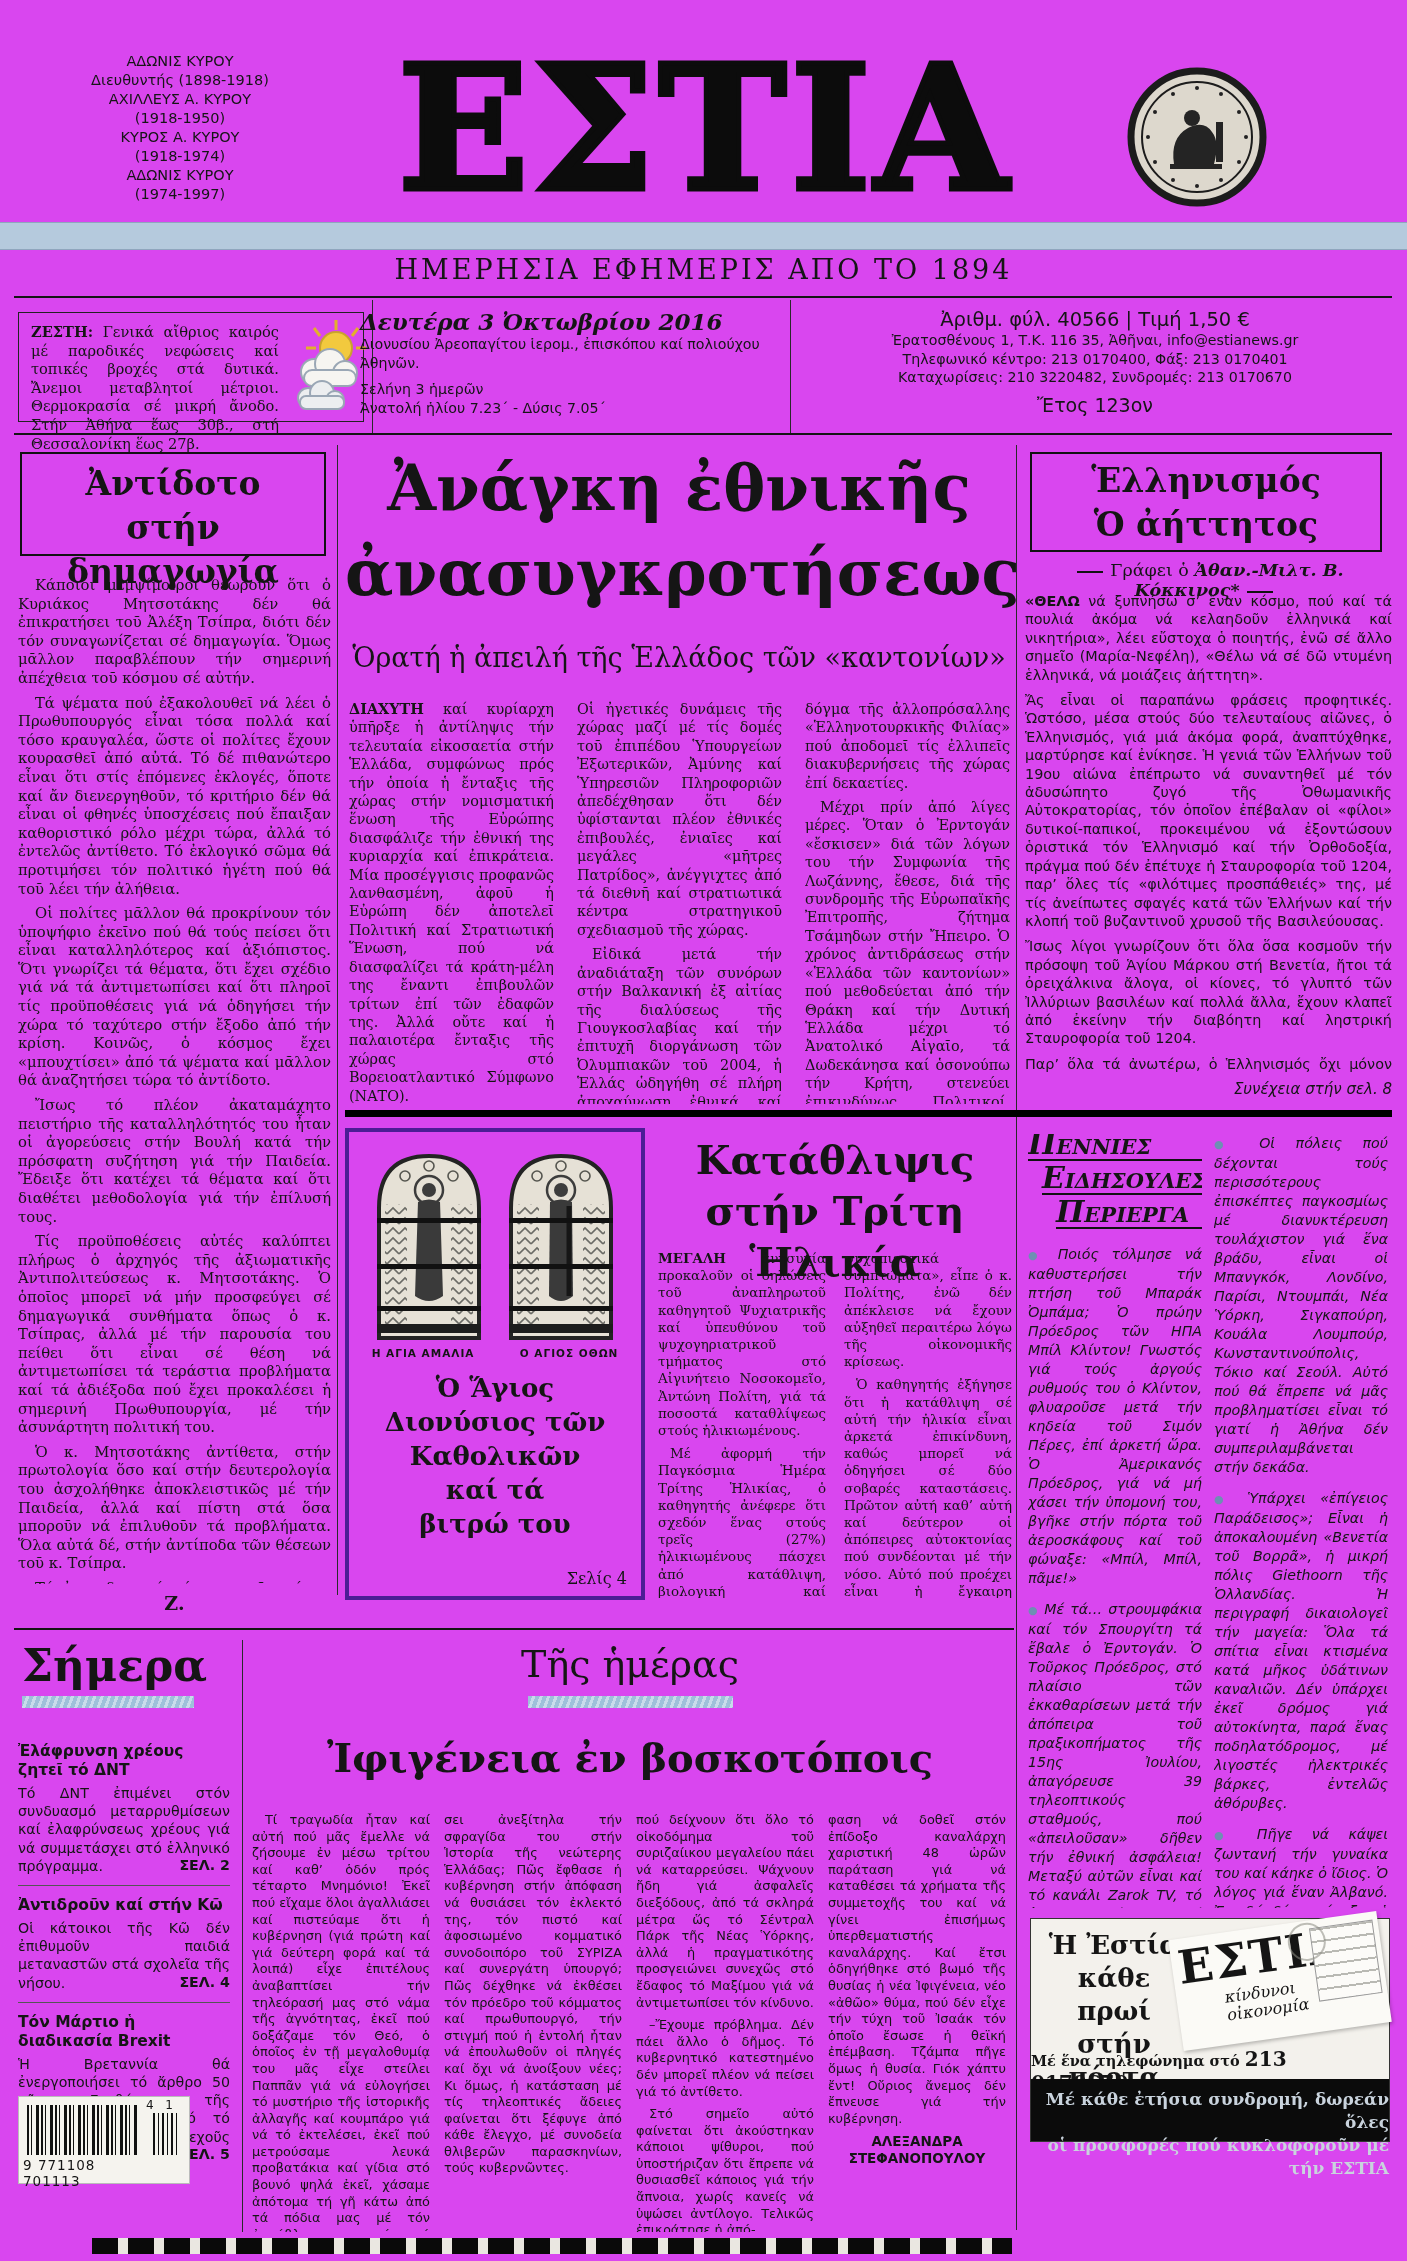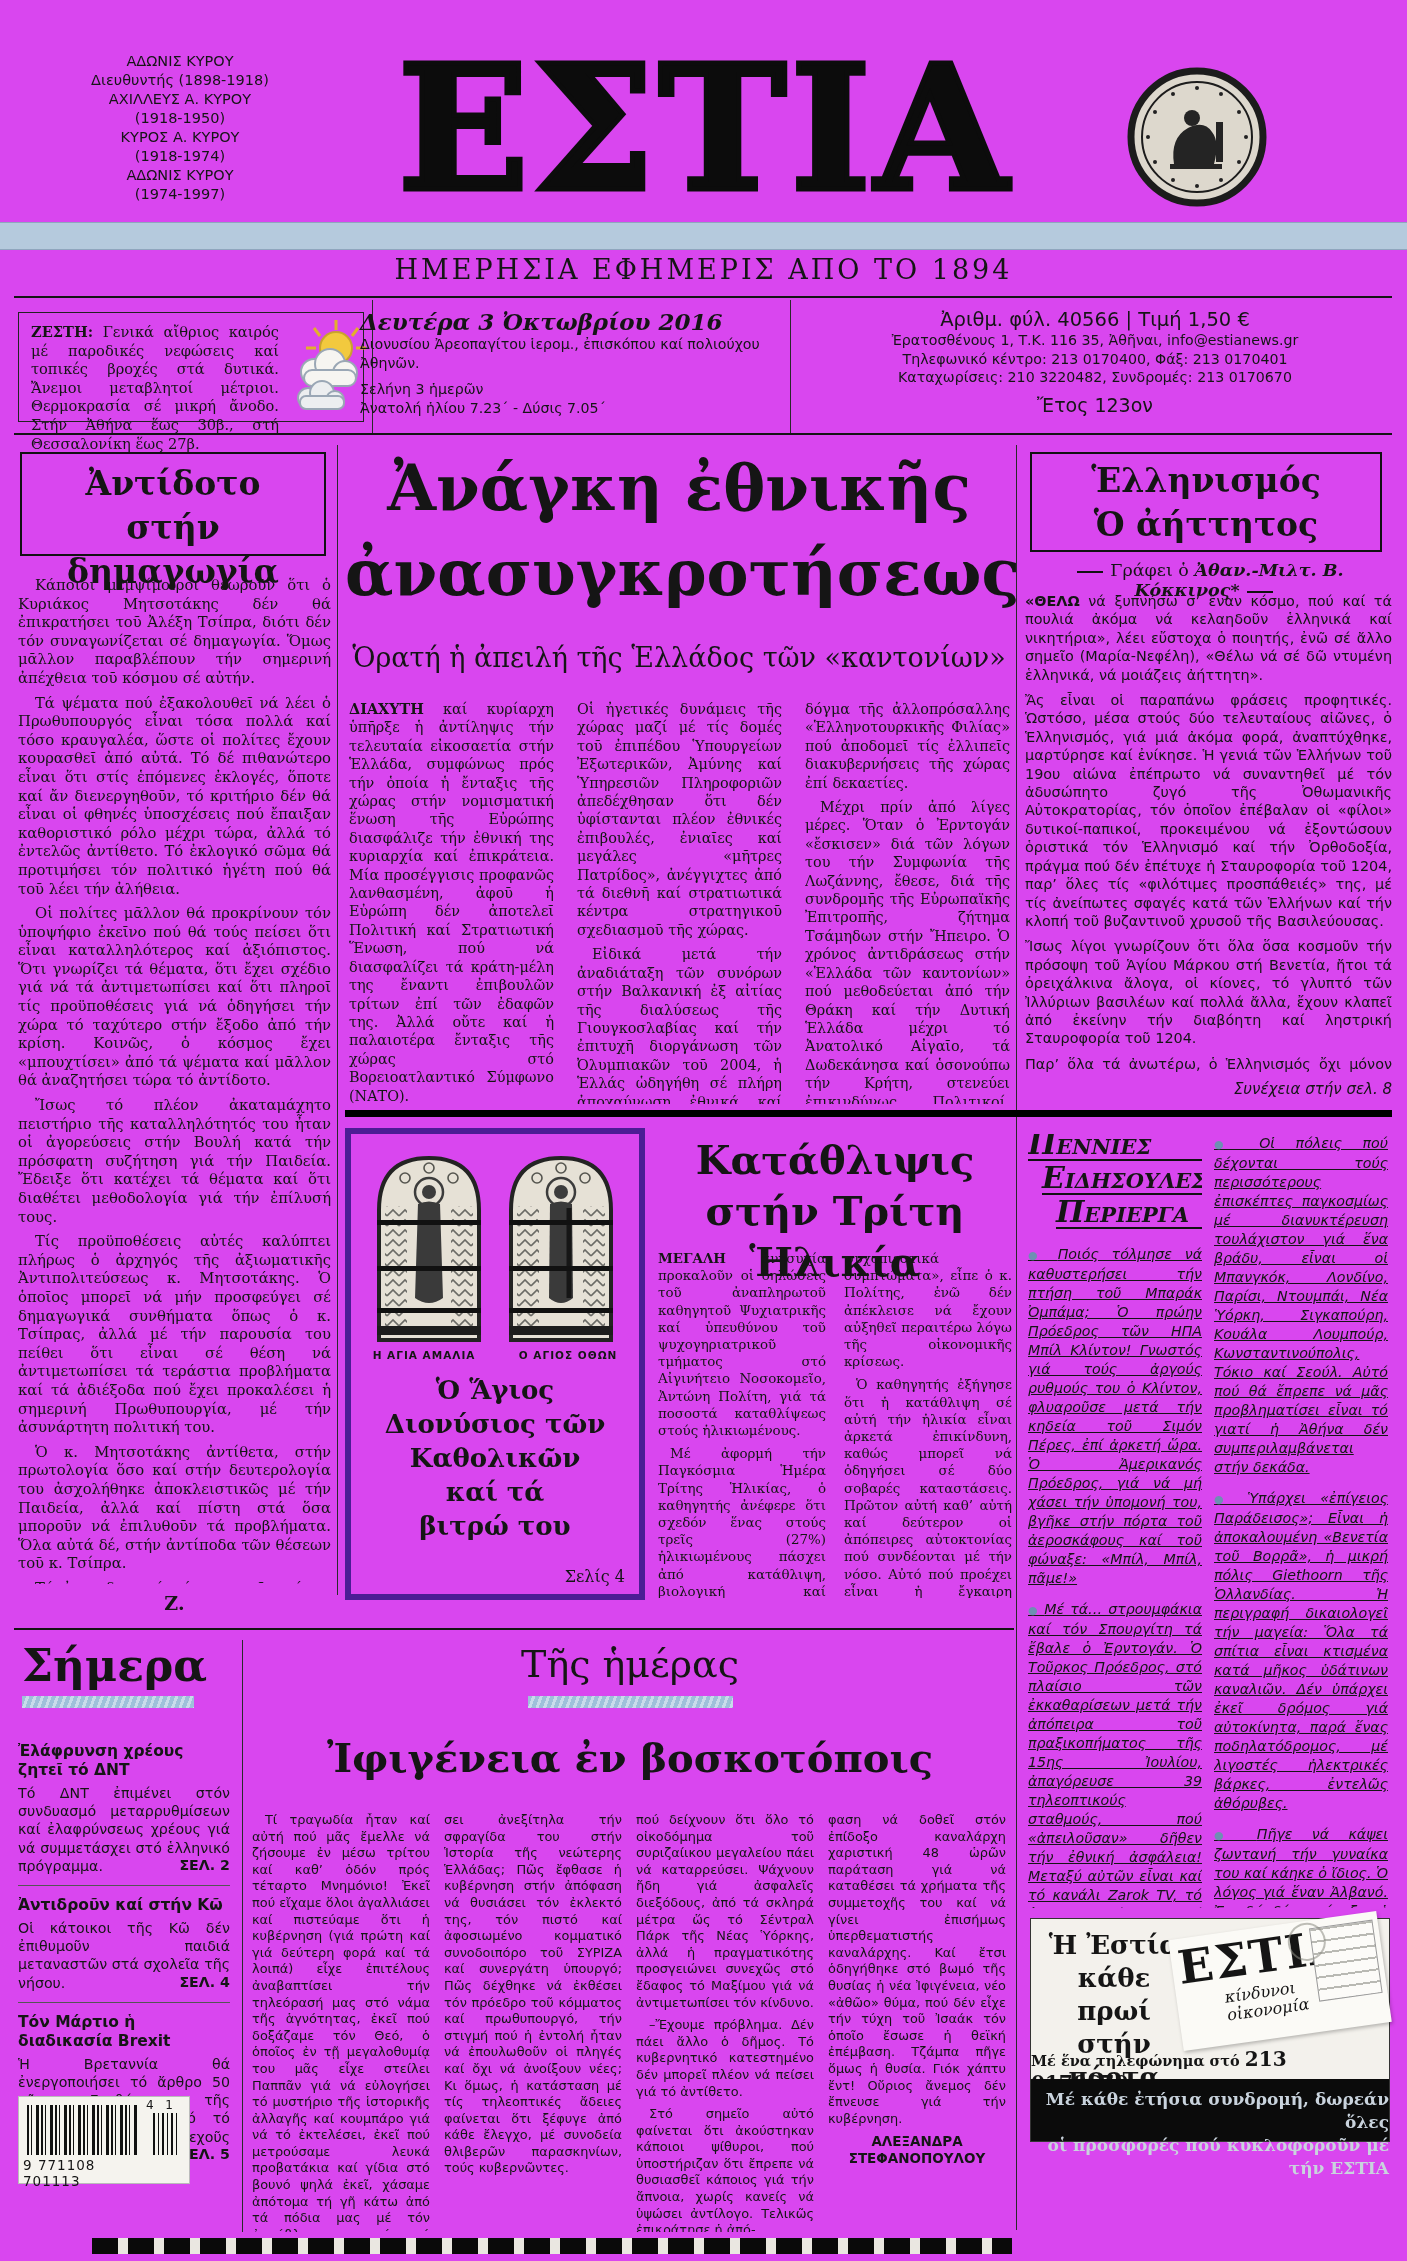--- a/index.html
+++ b/index.html
@@ -53,40 +53,40 @@
          font-weight:bold;font-size:33px;line-height:44px;padding-top:5px;box-sizing:border-box;}
   .kkby{left:1022px;top:560px;width:370px;text-align:center;font-size:17.5px;}
   .kkby .dash{display:inline-block;width:26px;border-top:2px solid #111;vertical-align:middle;margin:0 7px;}
   .kkbody{left:1025px;top:592px;width:367px;height:482px;font-size:14.4px;line-height:18.4px;}
   .kkbody p{margin:0 0 7px;text-indent:0;}
   .kkcont{left:1025px;top:1080px;width:367px;text-align:right;font-size:15px;font-style:italic;}
 
   .thick{left:345px;top:1110px;width:1047px;height:7px;background:#000;}
 
   
-  .vitro{left:345px;top:1128px;width:300px;height:472px;border:6px solid #4c1d95;box-sizing:border-box;}
+  .vitro{left:345px;top:1128px;width:300px;height:472px;border:4px solid #4c1d95;box-sizing:border-box;}
   .vitro-caps{display:flex;justify-content:space-around;font-size:10.5px;letter-spacing:1px;font-weight:bold;margin-top:3px;}
   .vitro-title{text-align:center;font-weight:bold;font-size:26px;line-height:34px;margin-top:12px;}
   .vitro-page{position:absolute;right:14px;bottom:8px;font-size:16px;}
 
   
   .dephead{left:653px;top:1134px;width:364px;text-align:center;font-weight:bold;font-size:40px;line-height:51px;}
   .depcol{top:1250px;width:168px;height:348px;font-size:13.4px;line-height:17.2px;}
   .depcol p{margin:0 0 6px;text-indent:12px;}
   .depcol p.nofirst{text-indent:0;}
 
   
   .pencol{top:1134px;width:174px;height:774px;font-size:14.2px;line-height:19px;font-style:italic;
           font-family:"DejaVu Sans",sans-serif;}
   .penhead{font-family:"DejaVu Serif",serif;font-weight:bold;font-style:italic;font-size:21px;
            border-bottom:2px solid #111;padding-bottom:3px;margin-bottom:7px;display:block;}
   .penhead::first-letter{font-size:30px;}
   .ph2{margin-left:14px;}
   .ph3{margin-left:28px;margin-bottom:16px;}
-  .penitem{margin:0 0 12px;text-align:justify;text-decoration:underline;}
+  .penitem{margin:0 0 12px;text-align:justify;}
   .penitem::before{content:"●  ";color:#6e8fb3;font-size:11px;}
 
   
   .simtitle{left:22px;top:1640px;width:212px;font-size:44px;font-weight:bold;}
   .hatch{height:12px;background:repeating-linear-gradient(110deg,#9fc0da 0 4px,#c9dbeb 4px 7px);}
   .briefs{left:18px;top:1732px;width:212px;font-family:"DejaVu Sans",sans-serif;}
   .brief{border-bottom:1px solid #555;padding:10px 0 12px;}
   .brief:last-child{border-bottom:none;}
   .brief h4{margin:0 0 4px;font-size:15.5px;line-height:19px;}
   .brief .bt{font-size:14.2px;line-height:18.2px;text-align:justify;}

